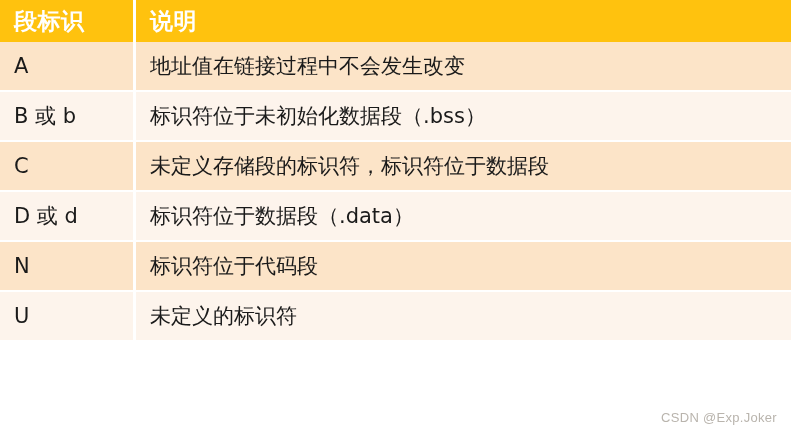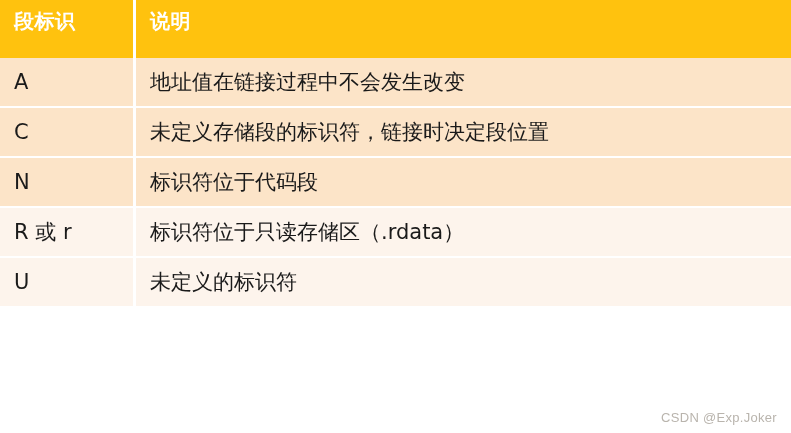--- a/index.html
+++ b/index.html
@@ -25,26 +25,26 @@
     border-collapse: separate;
     border-spacing: 0;
     table-layout: fixed;
   }
   .table col.c-key { width: 136px; }
   .table col.c-desc { width: 655px; }
 
   .hdr-row th {
     background: #ffc20e;
     color: #ffffff;
-    font-size: 20px;
+    font-size: 23px;
     font-weight: bold;
     text-align: left;
     height: 42px;
     line-height: 42px;
-    padding: 0 0 16px 14px;
+    padding: 0 0 0 14px;
     border: 0;
     vertical-align: middle;
     letter-spacing: 0.5px;
   }
   .hdr-row th.key-col {
     border-right: 3px solid #ffffff;
   }
 
   .table tbody td {
     font-size: 21px;
@@ -97,31 +97,35 @@
       <tr class="hdr-row">
         <th class="key-col">段标识</th>
         <th class="desc-col">说明</th>
       </tr>
     </thead>
     <tbody>
       <tr class="row-odd">
         <td class="key-col">A</td>
         <td class="desc-col">地址值在链接过程中不会发生改变</td>
       </tr>
+      <tr class="row-even">
+        <td class="key-col">B 或 b</td>
+        <td class="desc-col">标识符位于未初始化数据段（.bss）</td>
+      </tr>
       <tr class="row-odd">
         <td class="key-col">C</td>
-        <td class="desc-col">未定义存储段的标识符，链接时决定段位置</td>
+        <td class="desc-col">未定义存储段的标识符，标识符位于数据段</td>
+      </tr>
+      <tr class="row-even">
+        <td class="key-col">D 或 d</td>
+        <td class="desc-col">标识符位于数据段（.data）</td>
       </tr>
       <tr class="row-odd">
         <td class="key-col">N</td>
         <td class="desc-col">标识符位于代码段</td>
-      </tr>
-      <tr class="row-even">
-        <td class="key-col">R 或 r</td>
-        <td class="desc-col">标识符位于只读存储区（.rdata）</td>
       </tr>
       <tr class="row-even">
         <td class="key-col">U</td>
         <td class="desc-col">未定义的标识符</td>
       </tr>
     </tbody>
   </table>
 
   <div class="watermark">CSDN @Exp.Joker</div>
 

